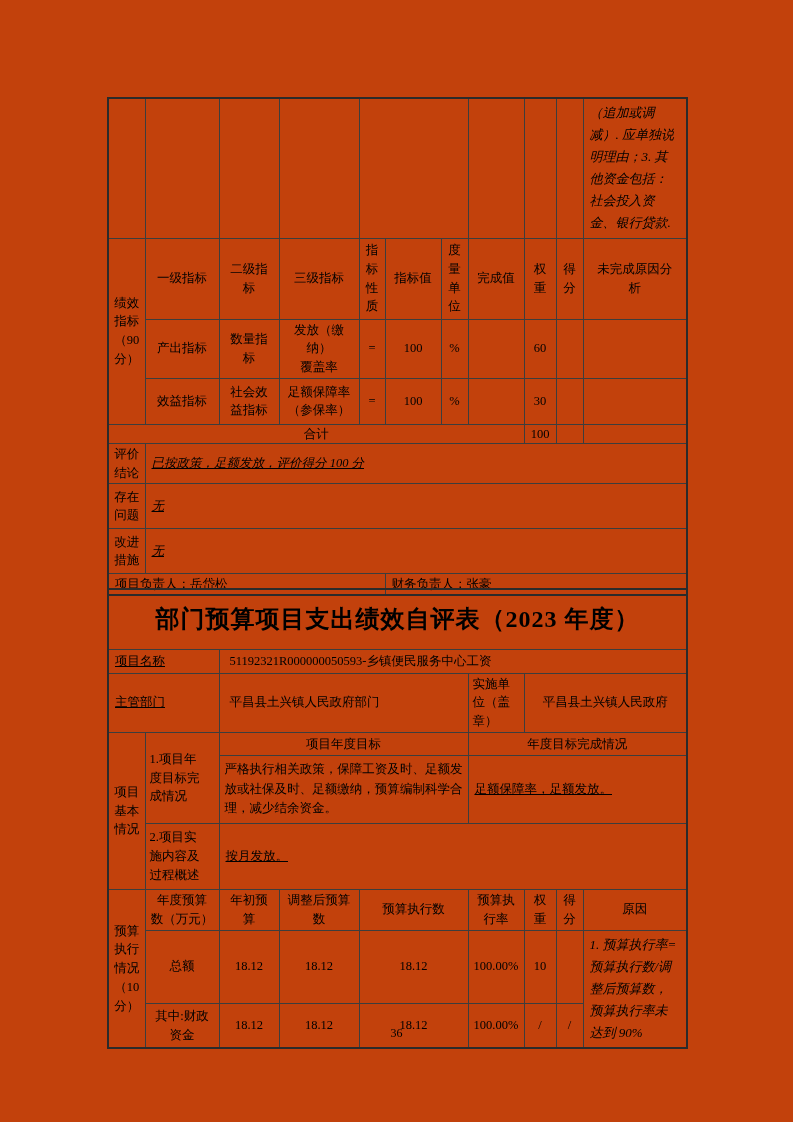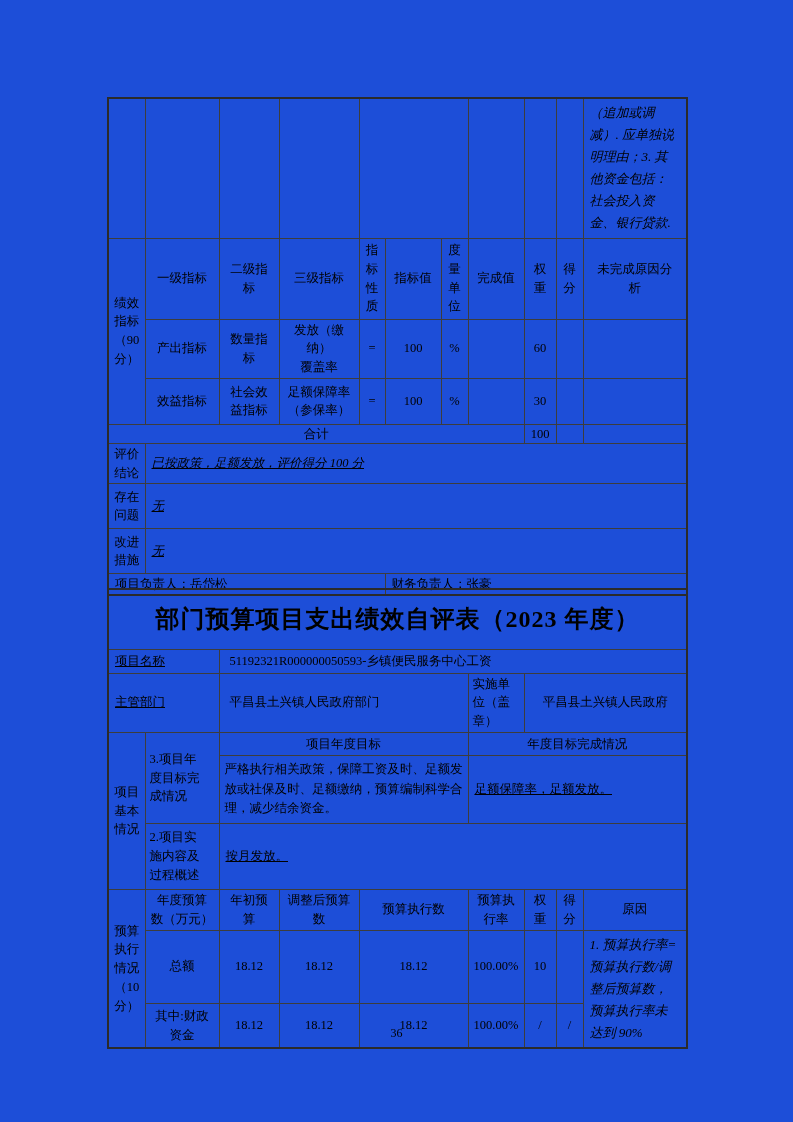--- a/index.html
+++ b/index.html
@@ -1,16 +1,16 @@
 <!DOCTYPE html>
 <html><head>
 <meta charset="utf-8">
 <style>
   html,body{margin:0;padding:0;background:#ffffff;}
-  .page{position:relative;width:793px;height:1122px;background:#1d4ed8;
+  .page{position:relative;width:793px;height:1122px;background:#c2410c;
         font-family:"Liberation Serif","DejaVu Serif",serif;color:#000;overflow:hidden;}
   table{border-collapse:collapse;table-layout:fixed;position:absolute;left:107px;
         border:2px solid #2b2b2b;}
   #t1{top:97px;width:579px;}
   #t2{top:588px;width:579px;}
   td{border:1px solid #3d3d3d;font-size:12.5px;line-height:1.5;padding:1px 4px;
      text-align:center;vertical-align:middle;overflow:hidden;word-break:break-all;}
   .pre{white-space:pre-line;}
   .left{text-align:left;}
   .top{vertical-align:top;}
@@ -177,21 +177,21 @@
       <td class="pre left">实施单
 位（盖
 章）</td>
       <td colspan="3">平昌县土兴镇人民政府</td>
     </tr>
 
     <tr style="height:23px">
       <td rowspan="3" class="pre">项目
 基本
 情况</td>
-      <td rowspan="2" class="pre left">3.项目年
+      <td rowspan="2" class="pre left">1.项目年
 度目标完
 成情况</td>
       <td colspan="5" class="tight">项目年度目标</td>
       <td colspan="4" class="tight">年度目标完成情况</td>
     </tr>
 
     <tr style="height:59px">
       <td colspan="5" class="left goal">严格执行相关政策，保障工资及时、足额发放或社保及时、足额缴纳，预算编制科学合理，减少结余资金。</td>
       <td colspan="4" class="left pad6">足额保障率，足额发放。</td>
     </tr>

